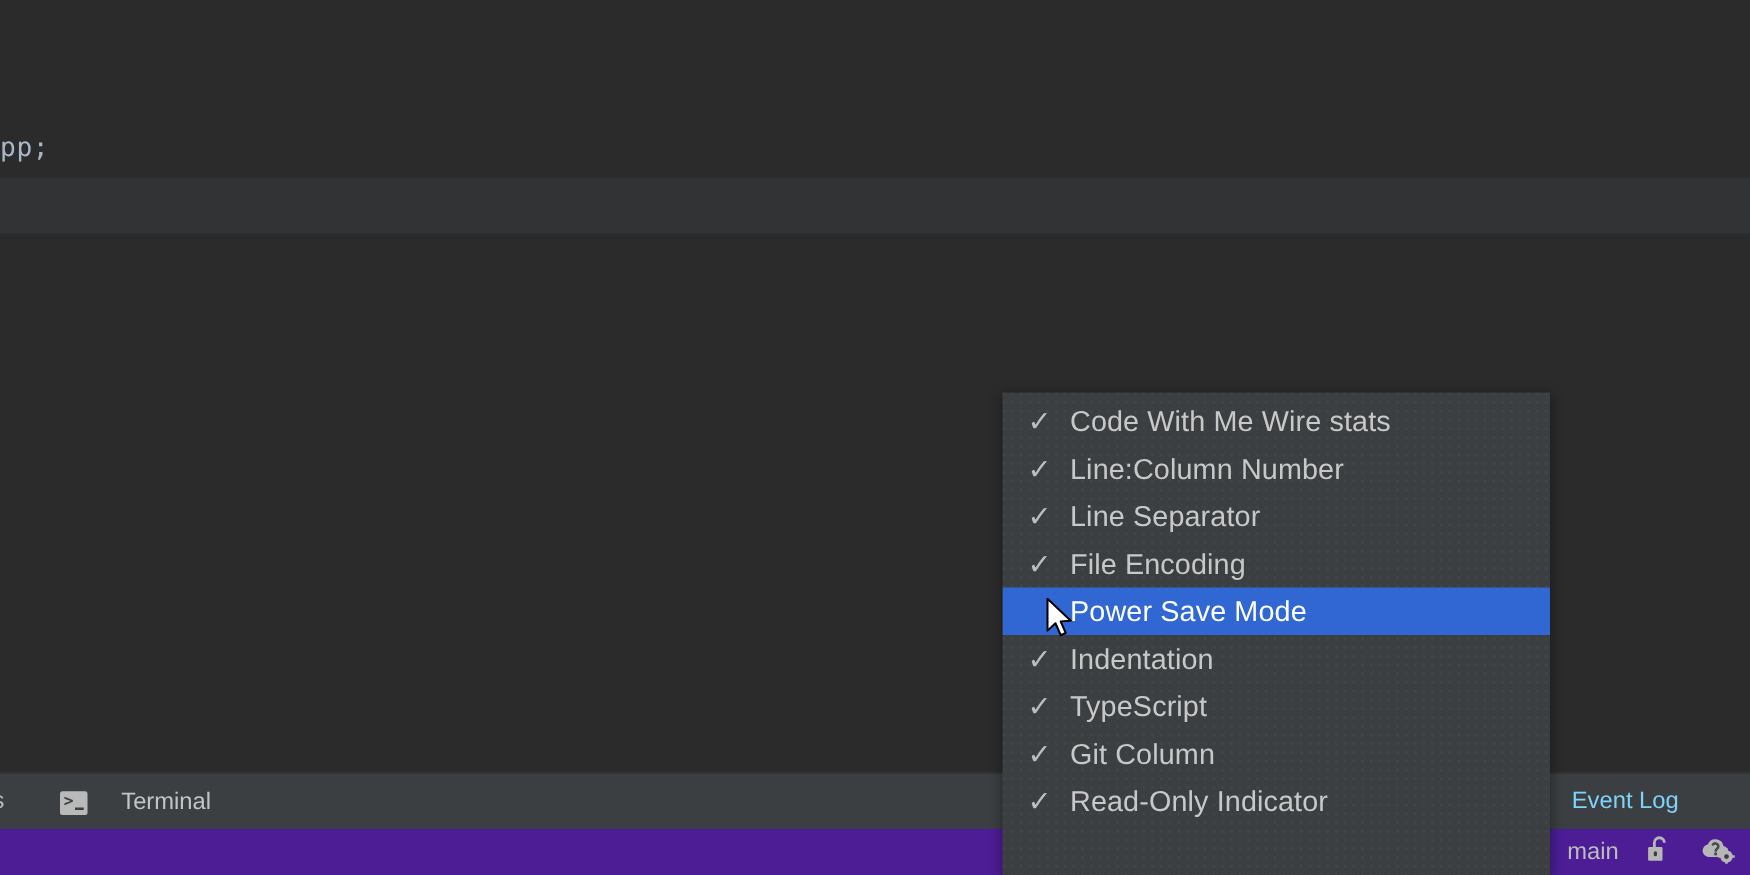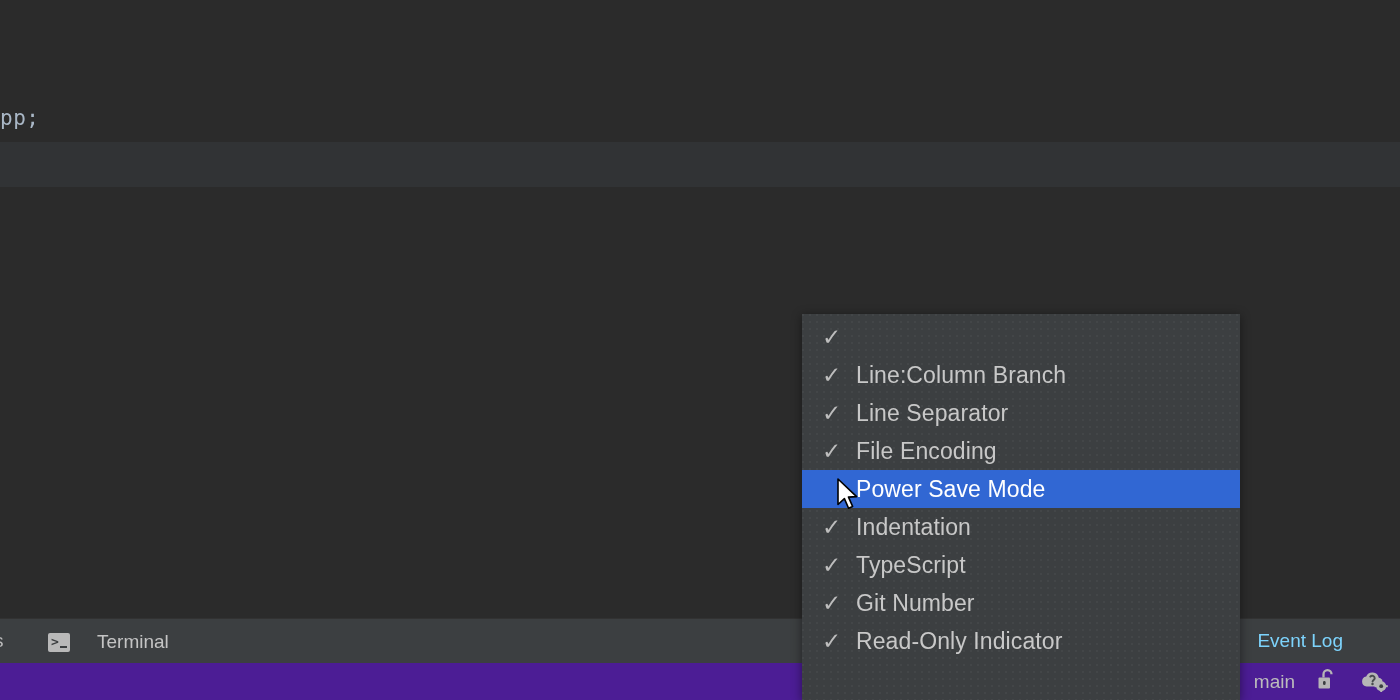--- a/index.html
+++ b/index.html
@@ -272,24 +272,25 @@
           </g>
         </svg>
       </span>
     </div>
   </div>
 
   <div class="popup-menu">
     <ul class="menu-list" id="menu-list">
         <li class="menu-item">
           <span class="check">✓</span>
-        </li>
-        <li class="menu-item">
-          <span class="check">✓</span>
-          <span class="label">Line:Column Branch</span>
+          <span class="label">Code With Me Wire stats</span>
+        </li>
+        <li class="menu-item">
+          <span class="check">✓</span>
+          <span class="label">Line:Column Number</span>
         </li>
         <li class="menu-item">
           <span class="check">✓</span>
           <span class="label">Line Separator</span>
         </li>
         <li class="menu-item">
           <span class="check">✓</span>
           <span class="label">File Encoding</span>
         </li>
         <li class="menu-item selected">
@@ -299,21 +300,21 @@
         <li class="menu-item">
           <span class="check">✓</span>
           <span class="label">Indentation</span>
         </li>
         <li class="menu-item">
           <span class="check">✓</span>
           <span class="label">TypeScript</span>
         </li>
         <li class="menu-item">
           <span class="check">✓</span>
-          <span class="label">Git Number</span>
+          <span class="label">Git Column</span>
         </li>
         <li class="menu-item">
           <span class="check">✓</span>
           <span class="label">Read-Only Indicator</span>
         </li>
       </ul>
   </div>
 
   <div class="cursor">
     <svg width="24" height="34" viewBox="0 0 24 34" aria-hidden="true">

